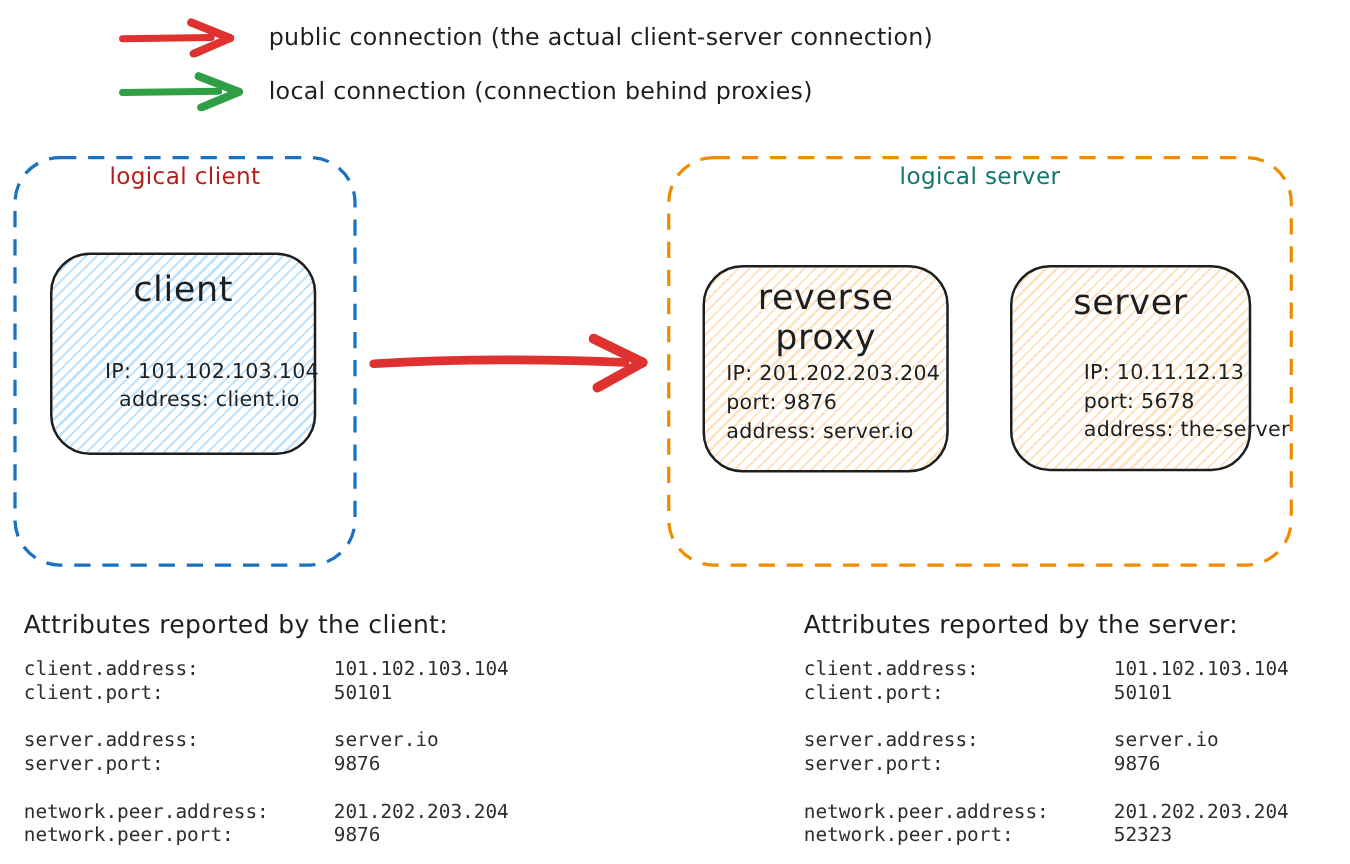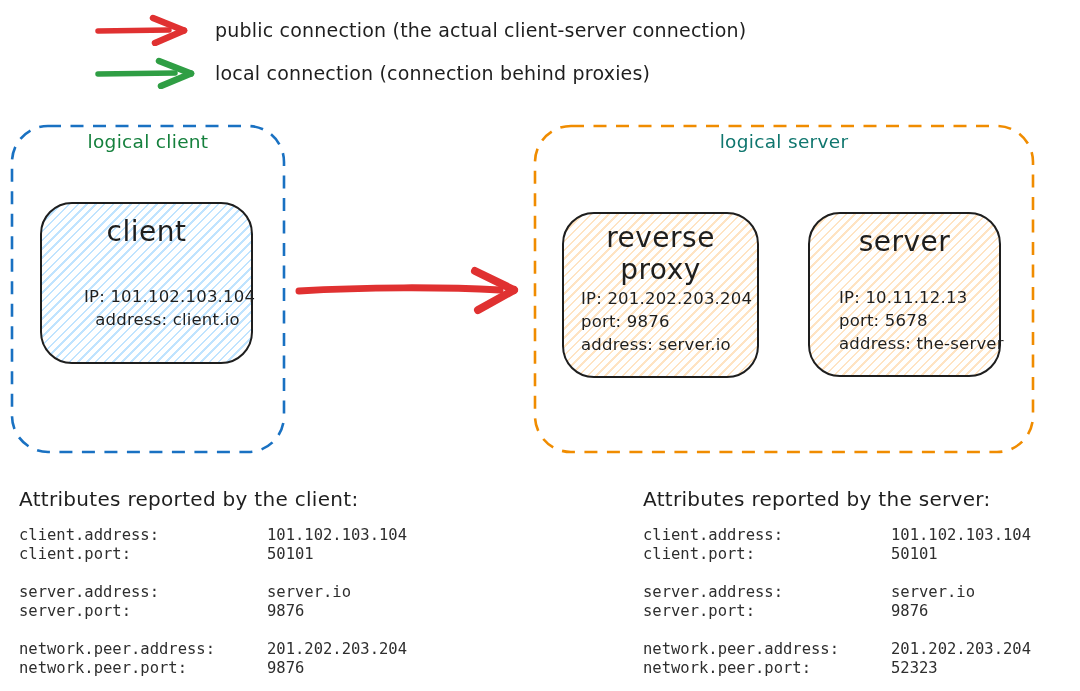--- a/index.html
+++ b/index.html
@@ -25,21 +25,21 @@
 
   
   .group-box svg { display: block; overflow: visible; }
   .group-label {
     position: absolute;
     top: 7px; left: 0; right: 0;
     text-align: center;
     font-size: 18.5px;
     letter-spacing: 0.3px;
   }
-  .group-label.blue   { color: #15803d; }
+  .group-label.blue   { color: #b91c1c; }
   .group-label.orange { color: #0f766e; }
 
   
   .node {
     position: absolute;
     border: 2.2px solid #1e1e1e;
     border-radius: 32px;
     display: flex;
     flex-direction: column;
     background-color: #ffffff;
@@ -65,21 +65,21 @@
   }
   .node-details {
     margin-top: auto;
     font-size: 16.5px;
     line-height: 23px;
     letter-spacing: 0.2px;
   }
   .node-details div { white-space: nowrap; }
   .client-details  { padding-left: 42px; margin-bottom: 31px; text-align: center; }
   .proxy-details   { padding-left: 17px; margin-bottom: 20px; }
-  .server-details  { padding-left: 29px; margin-bottom: 20px; }
+  .server-details  { padding-left: 12px; margin-bottom: 20px; margin-left: 45px; }
 
   
   .attr-title {
     font-size: 20px;
     letter-spacing: 0.3px;
     white-space: nowrap;
   }
   .attr-rows {
     font-family: "DejaVu Sans Mono", "Liberation Mono", monospace;
     font-size: 15.5px;

